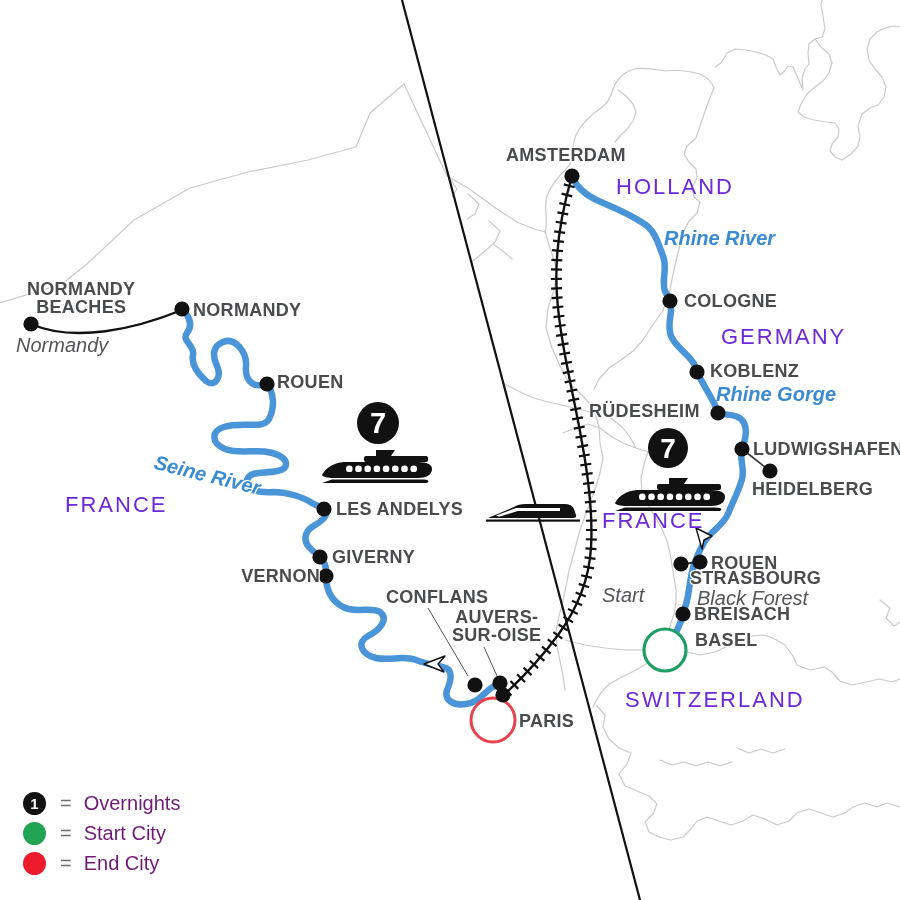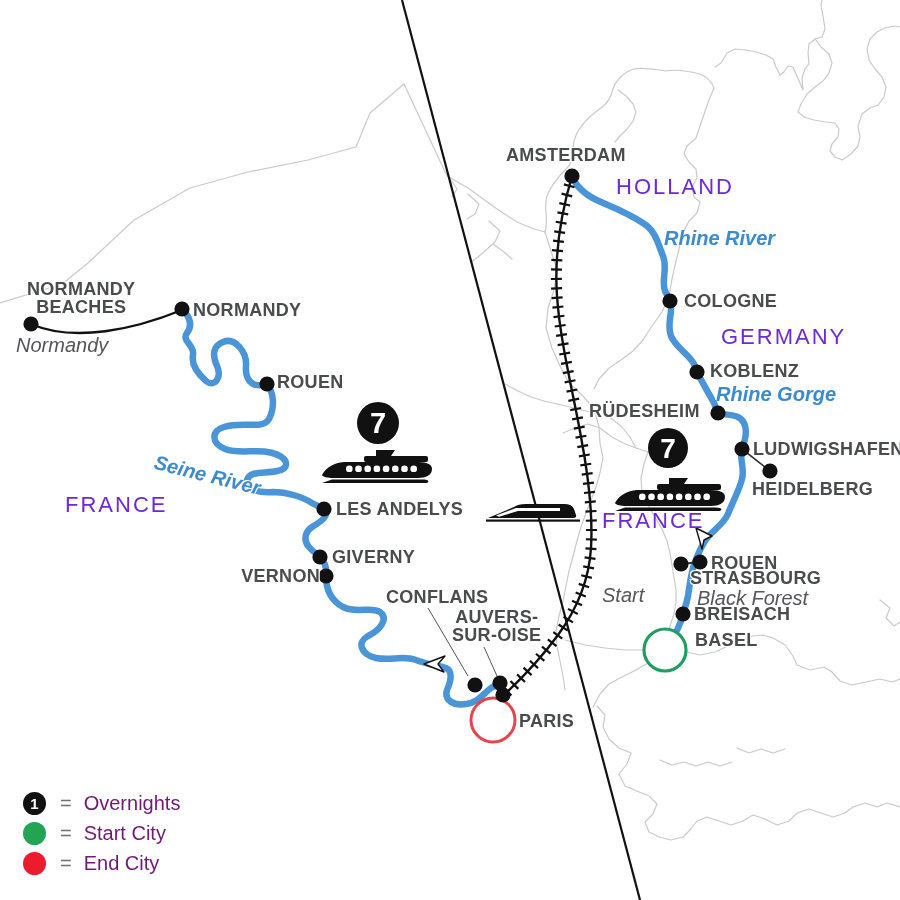--- a/index.html
+++ b/index.html
@@ -146,20 +146,21 @@
     <path d="M0,17 L26,6 Q30,3 38,3 L76,3 Q84,3 86,8 L88,14 Q89,17 85,17 Z" fill="#111"></path>
     <path d="M8,14.5 L28,7 L72,7 L72,10 L30,10 L11,15.8 Z" fill="#fff"></path>
     <rect x="-2" y="18.5" width="94" height="2.2" fill="#111"></rect>
   </g>
 </svg>
 
 <div class="lbl country" style="left:616px;top:176px;">HOLLAND</div>
 <div class="lbl country" style="left:721px;top:326px;">GERMANY</div>
 <div class="lbl country" style="left:65px;top:494px;">FRANCE</div>
 <div class="lbl country" style="left:602px;top:510px;">FRANCE</div>
+<div class="lbl country" style="left:625px;top:689px;">SWITZERLAND</div>
 
 <div class="lbl river-label" style="left:664px;top:228px;font-style:italic;">Rhine River</div>
 <div class="lbl river-label" style="left:716px;top:384px;">Rhine Gorge</div>
 <div class="lbl river-label rot" style="left:157px;top:452px;">Seine River</div>
 
 <div class="lbl region" style="left:16px;top:335px;">Normandy</div>
 <div class="lbl region" style="left:602px;top:585px;">Start</div>
 <div class="lbl region" style="left:697px;top:588px;">Black Forest</div>
 
 <div class="lbl city two-line" style="left:27px;top:280px;">NORMANDY

